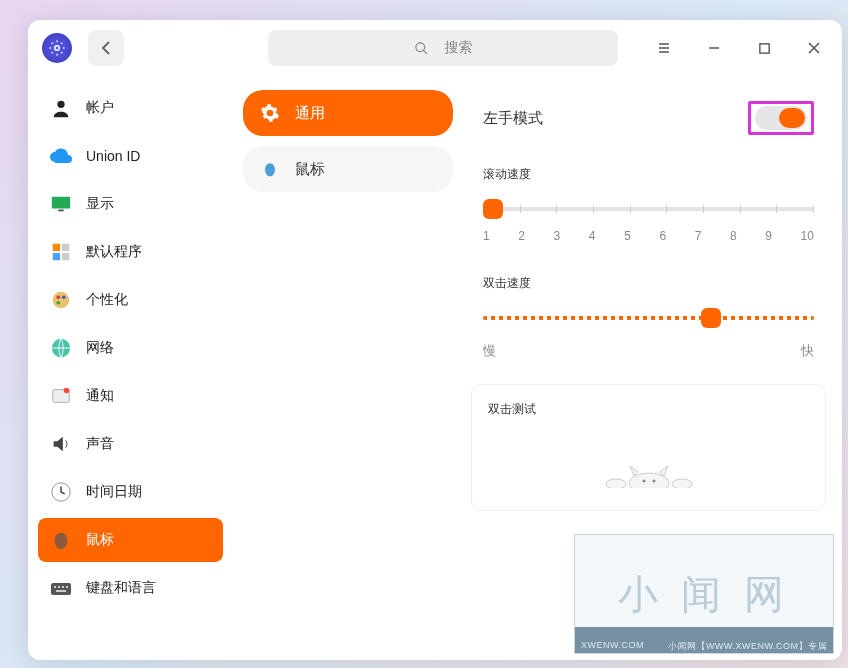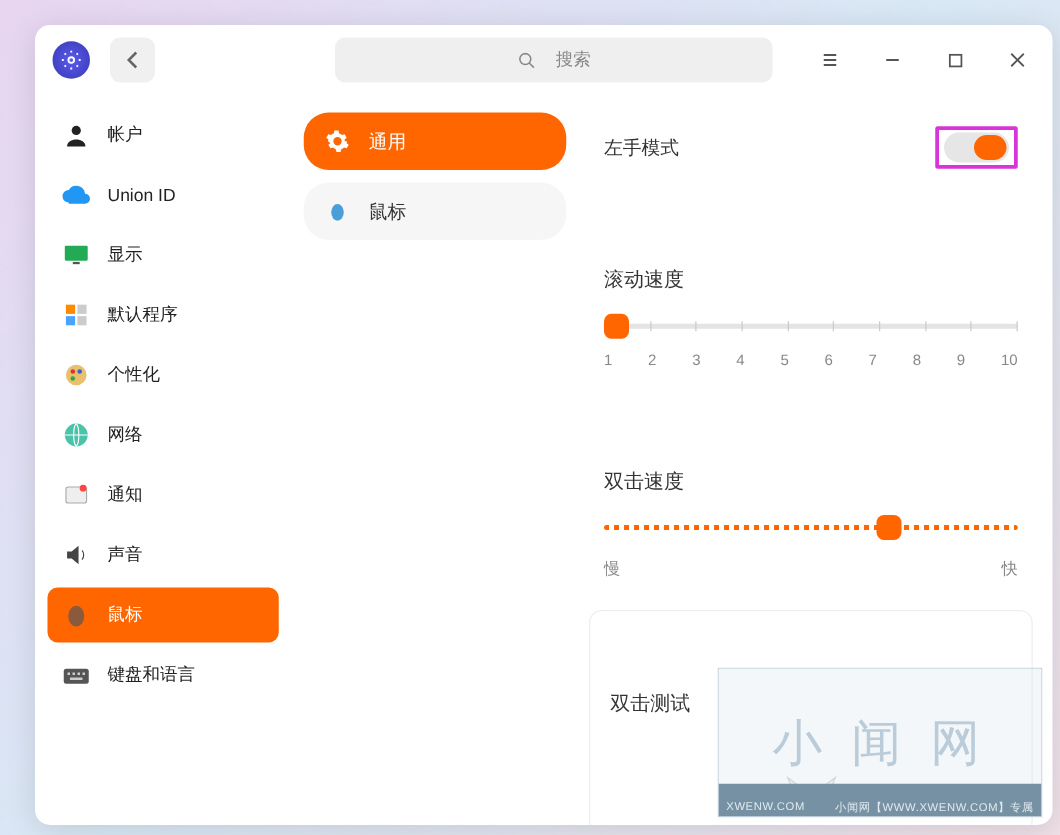--- a/index.html
+++ b/index.html
@@ -155,24 +155,23 @@
   right: 2px; top: 2px;
   width: 26px; height: 20px;
   background: #ff6600;
   border-radius: 10px;
 }
 .section {
   margin-top: 10px;
   padding: 10px 12px 12px 12px;
 }
 .section-title {
-  font-size: 16px;
+  font-size: 12px;
   color: #333;
   margin-bottom: 14px;
-  margin-top: 48px;
 }
 .slider {
   position: relative;
   height: 26px;
 }
 .slider-track {
   position: absolute;
   left: 0; right: 0; top: 10px;
   height: 4px;
   background: #e4e4e4;
@@ -371,20 +370,29 @@
         <span>通知</span>
       </div>
       <div class="side-item">
         <span class="side-icon">
             <svg width="22" height="22" viewBox="0 0 24 24">
               <path d="M4 9v6h4l6 5V4l-6 5H4z" fill="#444"></path>
               <path d="M17 8c2 2 2 6 0 8" stroke="#444" fill="none"></path>
             </svg>
           </span>
         <span>声音</span>
+      </div>
+      <div class="side-item">
+        <span class="side-icon">
+            <svg width="22" height="22" viewBox="0 0 24 24">
+              <circle cx="12" cy="12" r="10" fill="#fff" stroke="#888"></circle>
+              <path d="M12 6v6l4 2" stroke="#333" fill="none" stroke-width="1.5"></path>
+            </svg>
+          </span>
+        <span>时间日期</span>
       </div>
       <div class="side-item active">
         <span class="side-icon">
             <svg width="22" height="22" viewBox="0 0 24 24">
               <ellipse cx="12" cy="13" rx="7" ry="9" fill="#8b5a3c"></ellipse>
             </svg>
           </span>
         <span>鼠标</span>
       </div>
       <div class="side-item">

